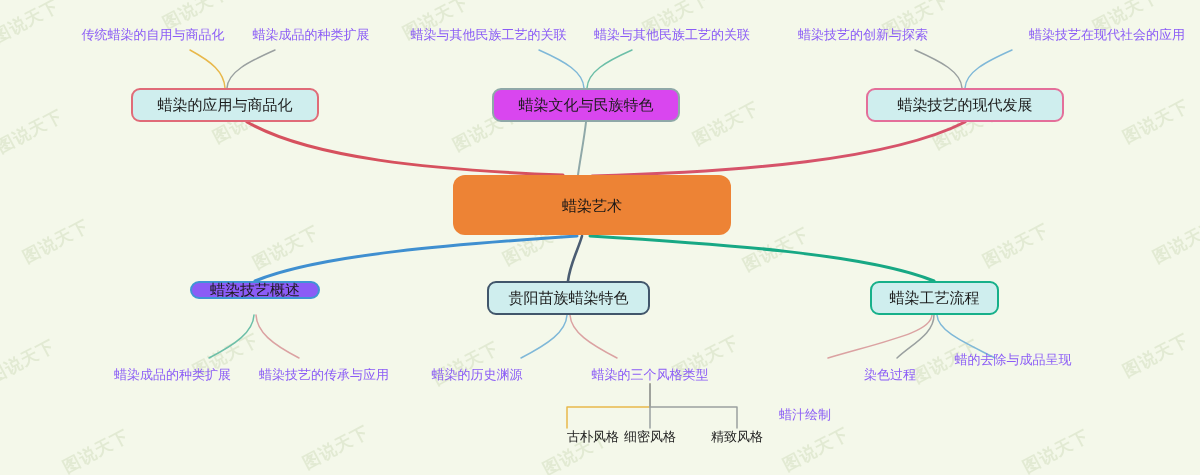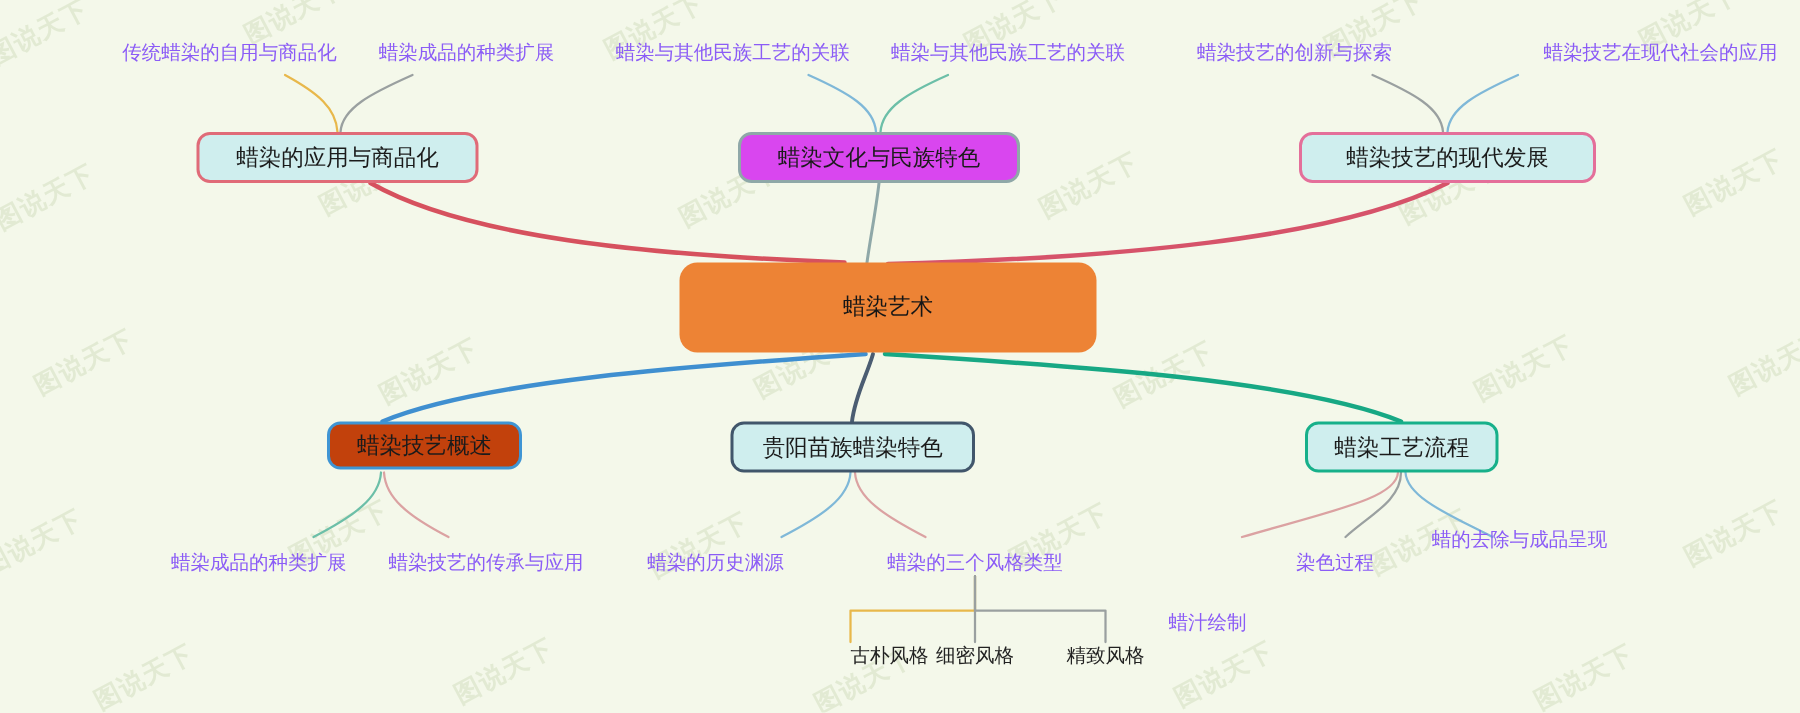--- a/index.html
+++ b/index.html
@@ -57,21 +57,20 @@
     font-family: "Liberation Sans", "DejaVu Sans", sans-serif;
   }
   .node-root {
     background: #ed8335;
     border-radius: 12px;
     color: #161616;
     font-size: 15px;
     line-height: 21px;
     padding: 16px 14px;
     flex-direction: column;
-    font-family: Liberation Mono, monospace;
   }
   .node-branch {
     background: #cfeeee;
     border-radius: 9px;
     border-style: solid;
     border-width: 2px;
     font-size: 15px;
     padding: 0 13px;
   }
   .node-leaf {
@@ -161,21 +160,21 @@
       <div class="node node-branch" style="left: 492px; top: 88px; width: 188px; height: 34px; border-color: rgb(143, 168, 168); background: #d946ef;">
         <span>蜡染文化与民族特色</span>
       </div>
       <div class="node node-leaf" style="left: 410.5px; top: 25px; height: 20px; width: auto; justify-content: center;">蜡染与其他民族工艺的关联</div>
       <div class="node node-leaf" style="left: 594px; top: 25px; height: 20px; width: auto; justify-content: center;">蜡染与其他民族工艺的关联</div>
       <div class="node node-branch" style="left: 866px; top: 88px; width: 198px; height: 34px; border-color: rgb(228, 111, 154); background: rgb(207, 238, 238);">
         <span>蜡染技艺的现代发展</span>
       </div>
       <div class="node node-leaf" style="left: 798px; top: 25px; height: 20px; width: auto; justify-content: center;">蜡染技艺的创新与探索</div>
       <div class="node node-leaf" style="left: 1029px; top: 25px; height: 20px; width: auto; justify-content: center;">蜡染技艺在现代社会的应用</div>
-      <div class="node node-branch" style="left: 190px; top: 281px; width: 130px; height: 32px; border-color: rgb(63, 149, 212); background: #c2410c; margin-left: 28px;">
+      <div class="node node-branch" style="left: 190px; top: 281px; width: 130px; height: 18px; border-color: rgb(63, 149, 212); background: #8b5cf6;">
         <span>蜡染技艺概述</span>
       </div>
       <div class="node node-leaf" style="left: 114px; top: 365px; height: 20px; width: auto; justify-content: center;">蜡染成品的种类扩展</div>
       <div class="node node-leaf" style="left: 259px; top: 365px; height: 20px; width: auto; justify-content: center;">蜡染技艺的传承与应用</div>
       <div class="node node-branch" style="left: 487px; top: 281px; width: 163px; height: 34px; border-color: rgb(65, 86, 107); background: rgb(207, 238, 238);">
         <span>贵阳苗族蜡染特色</span>
       </div>
       <div class="node node-leaf" style="left: 431.5px; top: 365px; height: 20px; width: auto; justify-content: center;">蜡染的历史渊源</div>
       <div class="node node-leaf" style="left: 591.5px; top: 365px; height: 20px; width: auto; justify-content: center;">蜡染的三个风格类型</div>
       <div class="node node-leaf2" style="left: 541px; top: 427px; height: 20px; width: auto; justify-content: center; margin-left: 26px;">古朴风格</div>

